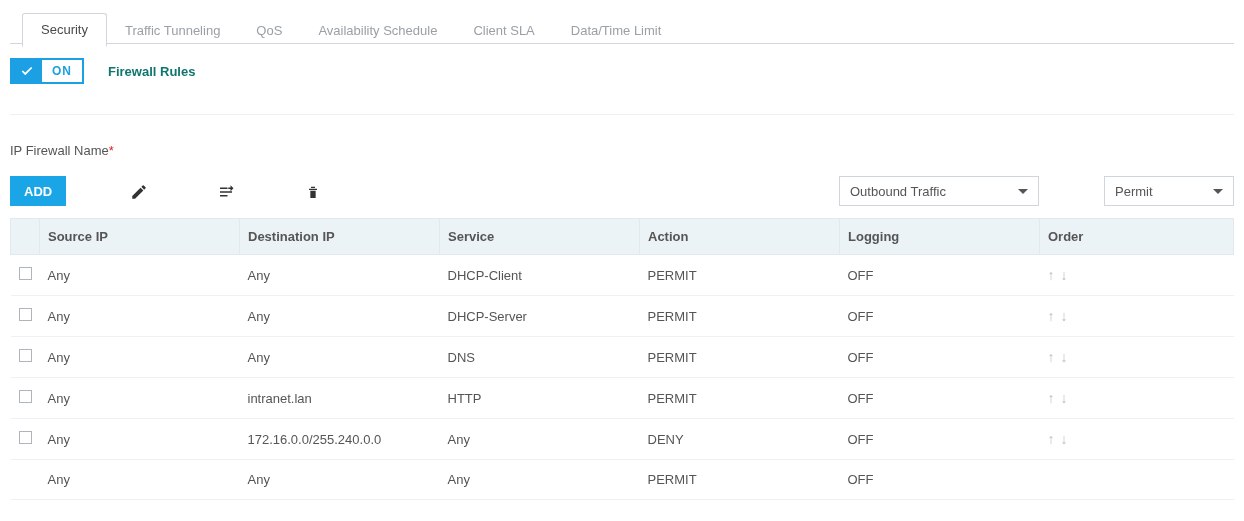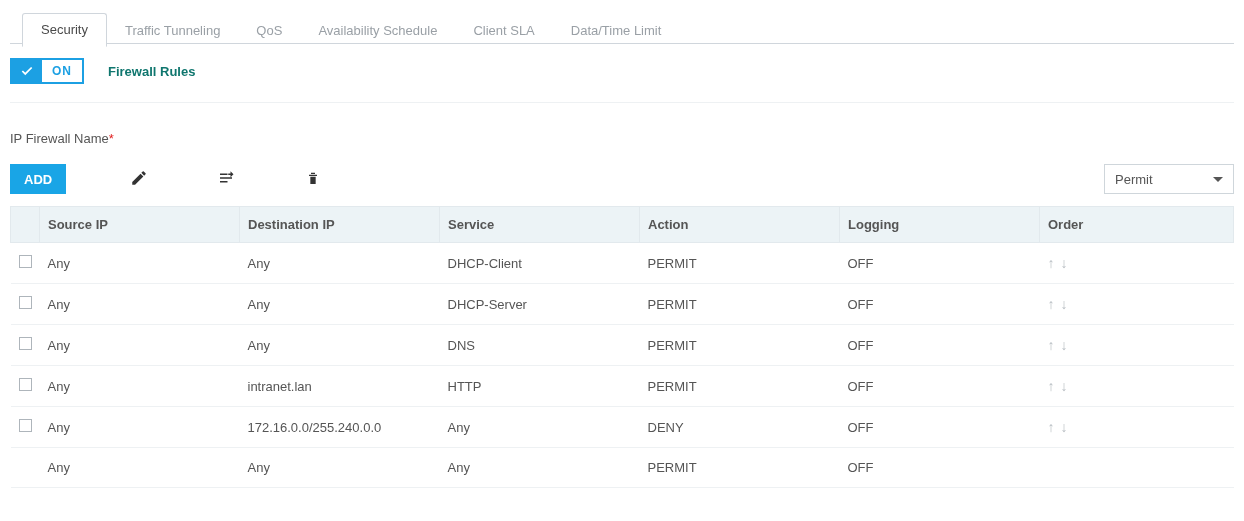--- a/index.html
+++ b/index.html
@@ -34,21 +34,21 @@
     border: 1px solid #d0d6dc;
     border-bottom: 1px solid #fff;
     border-radius: 3px 3px 0 0;
     background: #fff;
   }
 
   
   .section-hdr {
     display: flex;
     align-items: center;
-    padding: 14px 0 18px 0;
+    padding: 14px 0 30px 0;
     border-bottom: 1px solid #eef1f3;
   }
   .toggle-on {
     display: inline-flex;
     align-items: center;
     border: 2px solid #1ca0e3;
     color: #1ca0e3;
     font-weight: bold;
     height: 26px;
   }
@@ -93,21 +93,21 @@
     height: 32px;
     border: 1px solid #cfd6db;
     padding: 0 10px;
     font-size: 14px;
     color: #555;
   }
 
   
   .toolbar {
     display: flex;
-    align-items: flex-start;
+    align-items: flex-end;
     margin-top: 18px;
     gap: 47px;
   }
   .btn-add {
     background: #19a5e6;
     color: #fff;
     border: none;
     padding: 0 14px;
     height: 30px;
     font-size: 13px;
@@ -228,20 +228,24 @@
         </svg>
     </span>
     <span class="icon-btn" title="delete">
       <svg width="16" height="18" viewBox="0 0 24 24">
           <path fill="#333" d="M6 7h12v2H6zM8 10h8v11H8zM9 4h6v2H9z"></path>
         </svg>
     </span>
 
     <span class="spacer"></span>
 
+    <div class="select">
+      <span>Outbound Traffic</span>
+      <span class="caret"></span>
+    </div>
     <div class="select small">
       <span>Permit</span>
       <span class="caret"></span>
     </div>
   </div>
 
   <table class="tbl">
     <colgroup>
       <col style="width:28px">
       <col style="width:200px">

